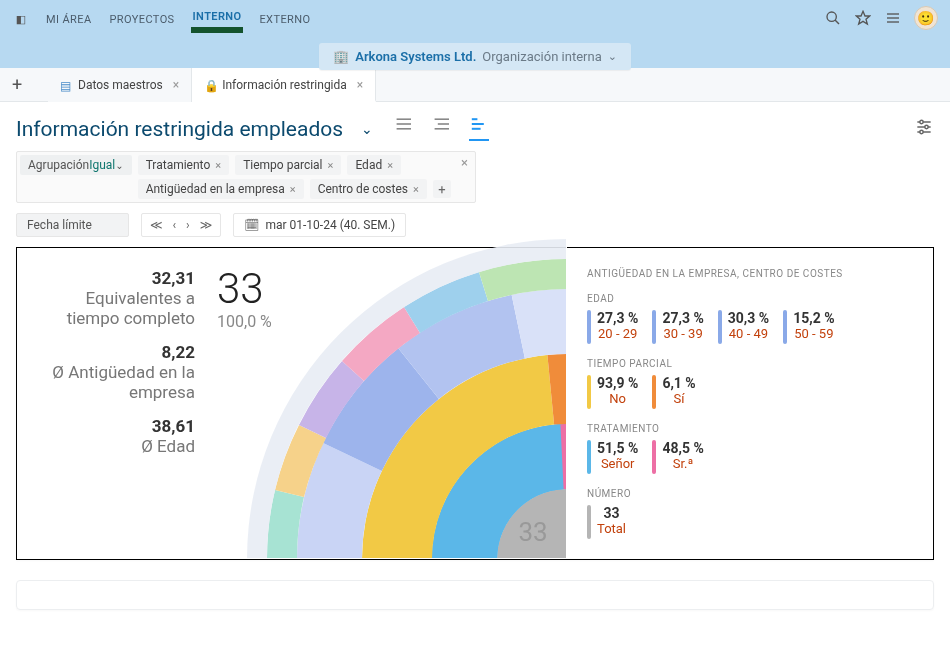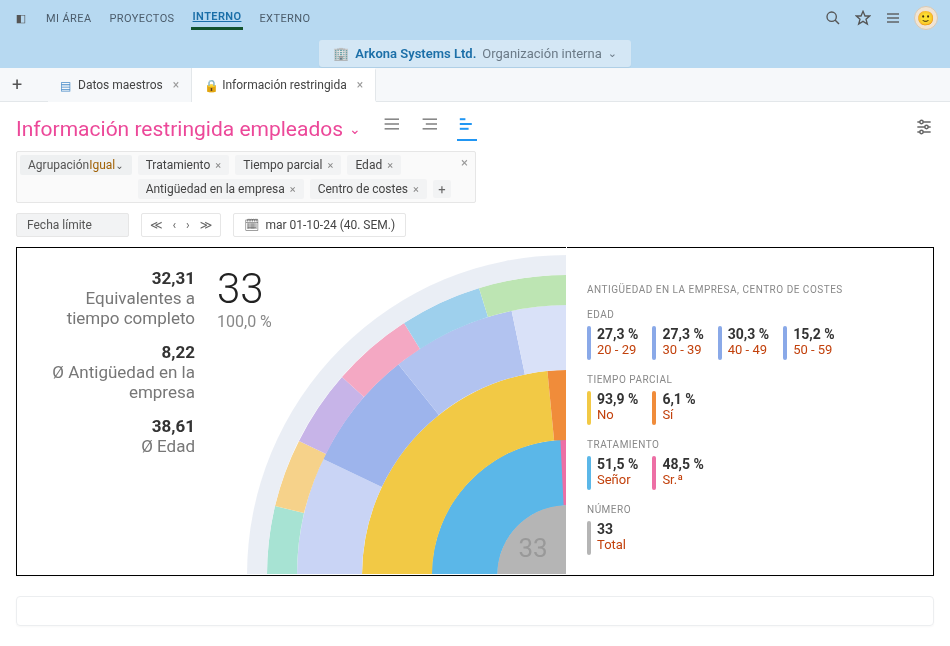--- a/index.html
+++ b/index.html
@@ -1,40 +1,40 @@
 <!DOCTYPE html>
 <html><head>
 <meta charset="utf-8">
 <style>
 * { box-sizing: border-box; margin: 0; padding: 0; font-family: -apple-system, BlinkMacSystemFont, "Segoe UI", Roboto, sans-serif; }
 body { background: #fff; font-size: 13px; color: #333; width: 950px; }
 
 .topbar { background: #b7d9f1; height: 68px; position: relative; }
 .topnav { display: flex; align-items: center; gap: 14px; padding: 6px 12px; font-size: 11px; color: #4b5c6b; }
 .topnav-item { cursor: pointer; padding: 4px 2px; letter-spacing: 0.4px; }
-.topnav-item.active { color: #1b6fa8; border-bottom: 3px solid #14532d; font-weight: 600; text-decoration: underline; }
+.topnav-item.active { color: #1b6fa8; border-bottom: 6px solid #14532d; font-weight: 600; }
 .topnav-right { position: absolute; right: 12px; top: 6px; display: flex; align-items: center; gap: 12px; }
 .icon { width: 18px; height: 18px; display: inline-flex; align-items: center; justify-content: center; color: #555; cursor: pointer; }
 .avatar { width: 24px; height: 24px; border-radius: 50%; background: #f0e4d4; border: 1px solid #d8c9b5; cursor: pointer; display:flex; align-items:center; justify-content:center; font-size:14px;}
 
 .breadcrumb-area { text-align: center; padding-top: 2px; }
 .breadcrumb-small { font-size: 10px; color: #6b7a87; }
 .org-pill { display: inline-flex; align-items: center; gap: 6px; background: #d4e7f5; border-radius: 3px; padding: 6px 14px; margin-top: 2px; cursor: pointer; box-shadow: 0 1px 1px rgba(0,0,0,0.05); }
 .org-pill .org-name { color: #1b6fa8; font-weight: 600; font-size: 13px; }
 .org-pill .org-sub { color: #6b7a87; font-size: 13px; }
 
 .tabs-row { display: flex; align-items: center; height: 34px; border-bottom: 1px solid #e3e7ea; background: #f6f8fa; }
 .tab-add { width: 34px; text-align: center; font-size: 18px; color: #555; cursor: pointer; }
 .tab { display: flex; align-items: center; gap: 6px; padding: 0 12px; height: 34px; border-right: 1px solid #e3e7ea; cursor: pointer; font-size: 12px; color: #444; background:#f6f8fa; }
 .tab.active { background: #fff; border-bottom: 2px solid #fff; margin-bottom:-1px; border-top: 2px solid #fff; }
 .tab .close { color: #999; font-size: 12px; cursor: pointer; margin-left:4px;}
 .tab-icon { width:12px; height:12px; display:inline-block; }
 
 .page-header { display: flex; align-items: center; justify-content: space-between; padding: 14px 16px 10px; }
-.page-title { font-size: 21px; color: #ec4899; font-weight: 400; display:flex; align-items:center; gap:6px; cursor:pointer;}
+.page-title { font-size: 21px; color: #0c4a6e; font-weight: 400; display:flex; align-items:center; gap:18px; cursor:pointer;}
 .view-icons { display: flex; gap: 18px; margin-left: 20px; }
 .view-icon { cursor: pointer; padding-bottom: 4px; }
 .view-icon.active { border-bottom: 2px solid #2196f3; }
 .settings-icon { cursor: pointer; }
 
 .filters { padding: 0 16px 6px; }
 .filter-row { display: flex; align-items: flex-start; gap: 6px; margin-bottom: 4px; flex-wrap: wrap; border: 1px solid #e6e6e6; border-radius:2px; padding:3px; background:#fafafa; width:fit-content;}
 .filter-label { background: #eef0f1; padding: 3px 8px; font-size: 12px; color: #555; border-radius: 2px; display:flex; align-items:center; }
 .filter-pill { background: #f2f3f4; padding: 3px 8px; font-size: 12px; color: #444; border-radius: 2px; display: flex; align-items: center; gap: 5px; cursor:pointer;}
 .filter-pill .x { color: #888; cursor: pointer; font-size: 11px; }
@@ -53,24 +53,24 @@
 .kpi-col { width: 170px; text-align: right; padding-right: 12px; }
 .kpi { margin-bottom: 14px; }
 .kpi-val { font-size: 17px; font-weight: 700; color: #333; }
 .kpi-label { font-size: 17px; color: #777; }
 
 .chart-col { width: 350px; position: relative; }
 .big-num { font-size: 42px; font-weight: 300; color: #222; line-height:1;}
 .big-pct { font-size: 16px; color: #888; margin-top:2px;}
 .chart-svg { position: absolute; bottom: -20px; left: 0; }
 
-.stats-col { flex: 1; padding-left: 10px; margin-top: 16px; }
+.stats-col { flex: 1; padding-left: 10px; }
 .stat-group-title { font-size: 10px; color: #888; letter-spacing: 0.5px; margin-bottom: 10px; text-transform: uppercase; }
 .stat-section-title { font-size: 10px; color: #888; letter-spacing: 0.5px; margin: 14px 0 6px; text-transform: uppercase; }
-.stat-row { display: flex; gap: 14px; flex-wrap: wrap; }
+.stat-row { display: flex; gap: 14px; flex-wrap: wrap; text-align: center; }
 .stat-item { display: flex; gap: 6px; align-items: flex-start; }
 .stat-bar { width: 4px; height: 34px; border-radius: 2px; }
 .stat-pct { font-size: 14px; font-weight: 700; color: #333; }
 .stat-lbl { font-size: 13px; color: #c2410c; }
 
 .empty-card { margin: 0 16px 20px; border: 1px solid #eceef0; border-radius: 4px; height: 30px; box-shadow: 0 1px 2px rgba(0,0,0,0.03);}
 </style>
 </head>
 <body>
 
@@ -159,21 +159,21 @@
         <circle cx="9" cy="6" r="2" fill="#fff"></circle>
         <circle cx="15" cy="12" r="2" fill="#fff"></circle>
         <circle cx="9" cy="18" r="2" fill="#fff"></circle>
       </svg></span>
 </div>
 
 <div class="filters">
   <div class="filter-row">
     <div class="filter-label">
       <span>Agrupación</span>
-      <span style="color:#a16207;">Igual</span>
+      <span style="color:#0f766e;">Igual</span>
       <span style="font-size:10px;">⌄</span>
     </div>
     <div class="pill-stack">
       <div class="pill-hrow">
         <div class="filter-pill">
             <span>Tratamiento</span>
             <span class="x">×</span>
           </div>
         <div class="filter-pill">
             <span>Tiempo parcial</span>

